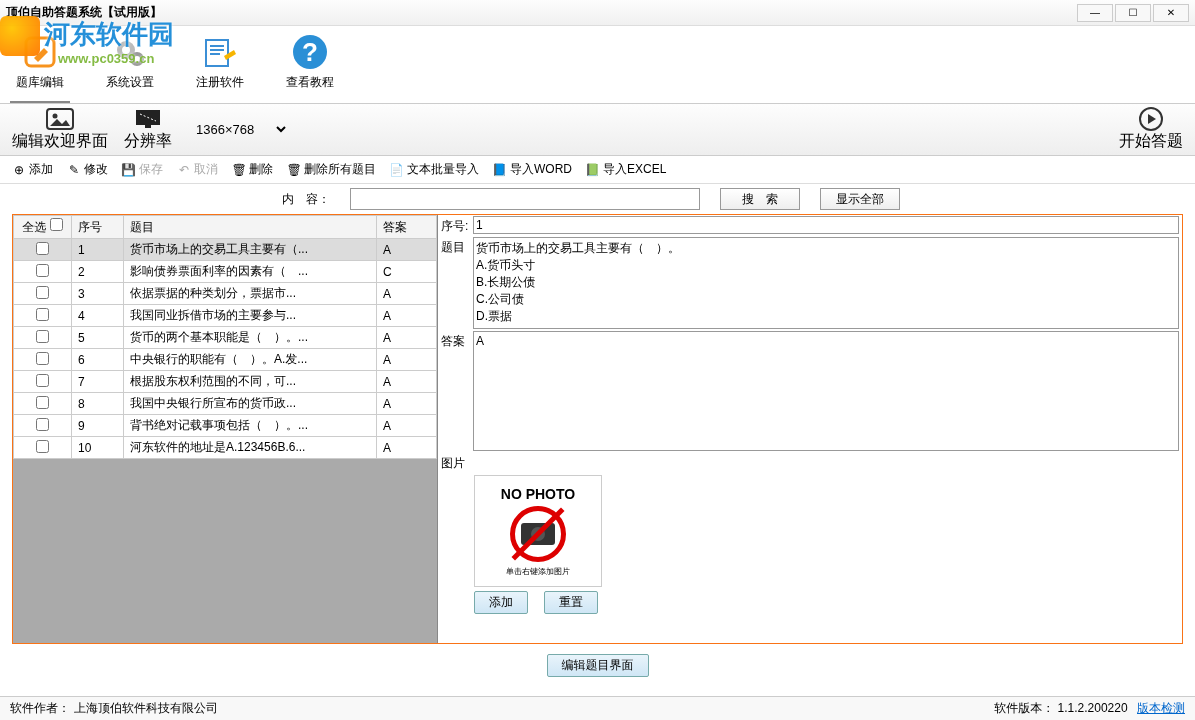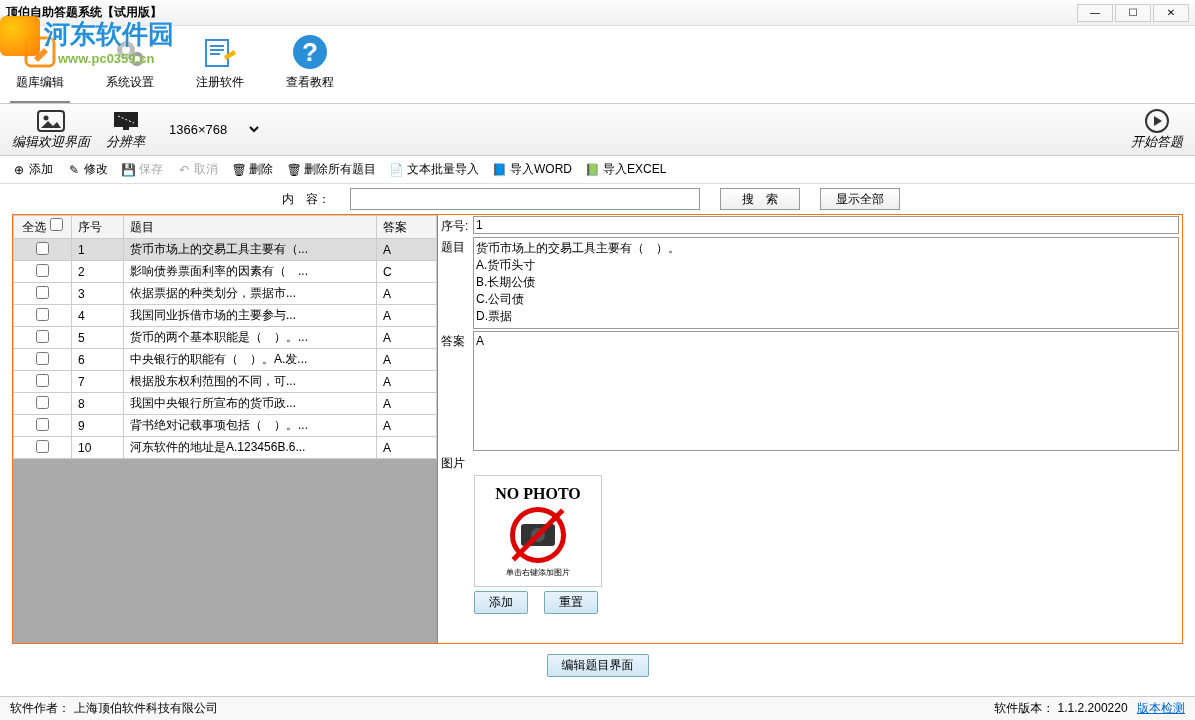--- a/index.html
+++ b/index.html
@@ -13,21 +13,21 @@
 .watermark { position: absolute; top: 16px; left: 0; font-size: 26px; font-weight: bold; color: #1a8bd8; opacity: .95; pointer-events: none; z-index: 100; text-shadow: 0 0 3px #fff; }
 .watermark .sub { font-size: 13px; color: #7fb83b; display: block; margin-top: -5px; margin-left: 58px; }
 .watermark .ico { display:inline-block; width:40px; height:40px; background: radial-gradient(circle at 30% 30%, #ffc400, #ff7800); border-radius:6px; vertical-align:middle; margin-right:4px;}
 
 .main-toolbar { height: 78px; background: #fff; border-bottom: 1px solid #ccc; display: flex; padding: 4px 10px 0 10px; gap: 30px; }
 .tb-item { display: flex; flex-direction: column; align-items: center; font-size: 12px; cursor: pointer; width: 60px; }
 .tb-item .ico { width: 44px; height: 44px; display: flex; align-items: center; justify-content: center; font-size: 32px; }
 .tb-item.sel { border-bottom: 2px solid #888; }
 
 .sub-toolbar { height: 52px; background: linear-gradient(#fdfdfd, #eee); border-bottom: 1px solid #ccc; display: flex; align-items: center; padding: 0 12px; gap: 16px; }
-.sub-item { display: flex; flex-direction: column; align-items: center; font-size: 13px; cursor: pointer; font-style: italic; }
+.sub-item { display: flex; flex-direction: column; align-items: center; font-size: 16px; cursor: pointer; }
 .sub-item .ico { width: 30px; height: 24px; display: flex; align-items: center; justify-content: center; font-size: 20px; }
 .sub-right { margin-left: auto; }
 .res-sel { border: none; background: transparent; font-size: 13px; padding: 2px 18px 2px 4px; cursor: pointer; }
 
 .action-bar { height: 28px; background: #fff; border-bottom: 1px solid #ddd; display: flex; align-items: center; padding: 0 12px; gap: 14px; font-size: 12px; }
 .act { display: flex; align-items: center; gap: 3px; cursor: pointer; }
 .act .i { width: 14px; height: 14px; display: inline-flex; align-items: center; justify-content: center; }
 .act.disabled { color: #aaa; }
 
 .search-bar { height: 30px; display: flex; align-items: center; padding: 0 12px; gap: 20px; font-size: 12px; }
@@ -302,21 +302,21 @@
 D.票据</textarea>
     </div>
     <div class="field-row answer">
       <span class="lab">答案</span>
       <textarea style="">A</textarea>
     </div>
     <div class="field-row">
       <span class="lab">图片</span>
     </div>
     <div class="photo-box">
-      <span style="font-size:16px;font-family:Liberation Serif, serif;">NO PHOTO</span>
+      <span style="font-size:14px;">NO PHOTO</span>
       <div class="no-photo-ico">
           <div class="cam"></div>
         </div>
       <span style="font-size:8px;font-weight:normal;">单击右键添加图片</span>
     </div>
     <div class="photo-btns">
       <button>添加</button>
       <button>重置</button>
     </div>
   </div>

